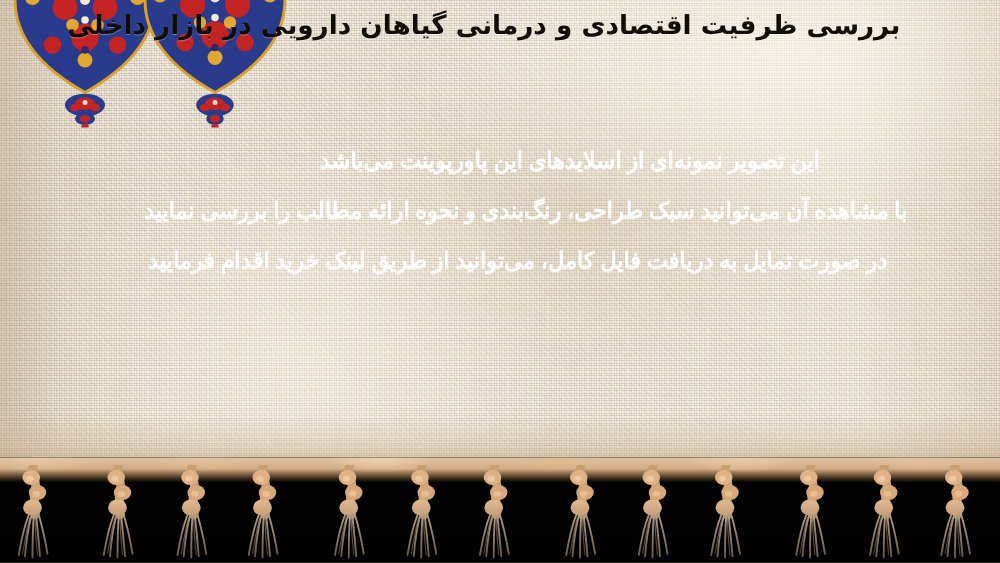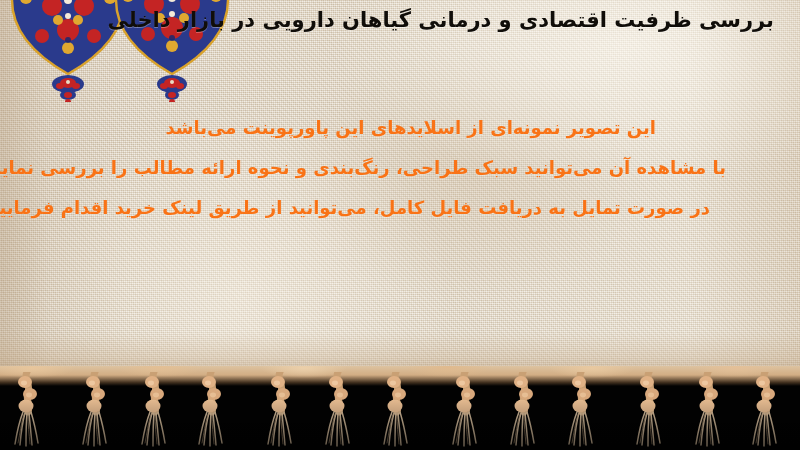--- a/index.html
+++ b/index.html
@@ -38,44 +38,45 @@
 
   
   .ornaments{ position:absolute; left:0; top:-26px; width:260px; height:130px; }
   .orn{ position:absolute; top:0; width:120px; height:128px; }
   .orn.one{ left:8px; }
   .orn.two{ left:112px; }
 
   
   .title-block{
     position:absolute; left:0; top:3px; width:800px;
-    direction:rtl;
+    text-align:center; direction:rtl;
   }
   .title-line{
     color:#100d09;
     font-size:21px;
     font-weight:700;
     line-height:34px;
     letter-spacing:0px;
     text-shadow:0 1px 0 rgba(255,255,255,0.30);
     white-space:nowrap;
   }
   .title-line.l1{ padding-right:26px; }
 
   .body-block{
     position:absolute; right:60px; top:108px; width:680px;
     direction:rtl; text-align:right;
   }
   .body-line{
-    color:#f97316;
+    color:#ffffff;
     font-size:18px;
     font-weight:600;
     line-height:40px;
     white-space:nowrap;
     text-shadow:0 1px 0 rgba(255,255,255,0.26);
+    font-family:Liberation Serif, serif;
   }
   .body-line.l1{ padding-right:84px; }
   .body-line.l2{ padding-right:14px; }
   .body-line.l3{ padding-right:30px; }
 
   
   .fringe-band{
     position:absolute; left:0; top:366px; width:800px; height:84px;
     background:#020202;
     overflow:hidden;

